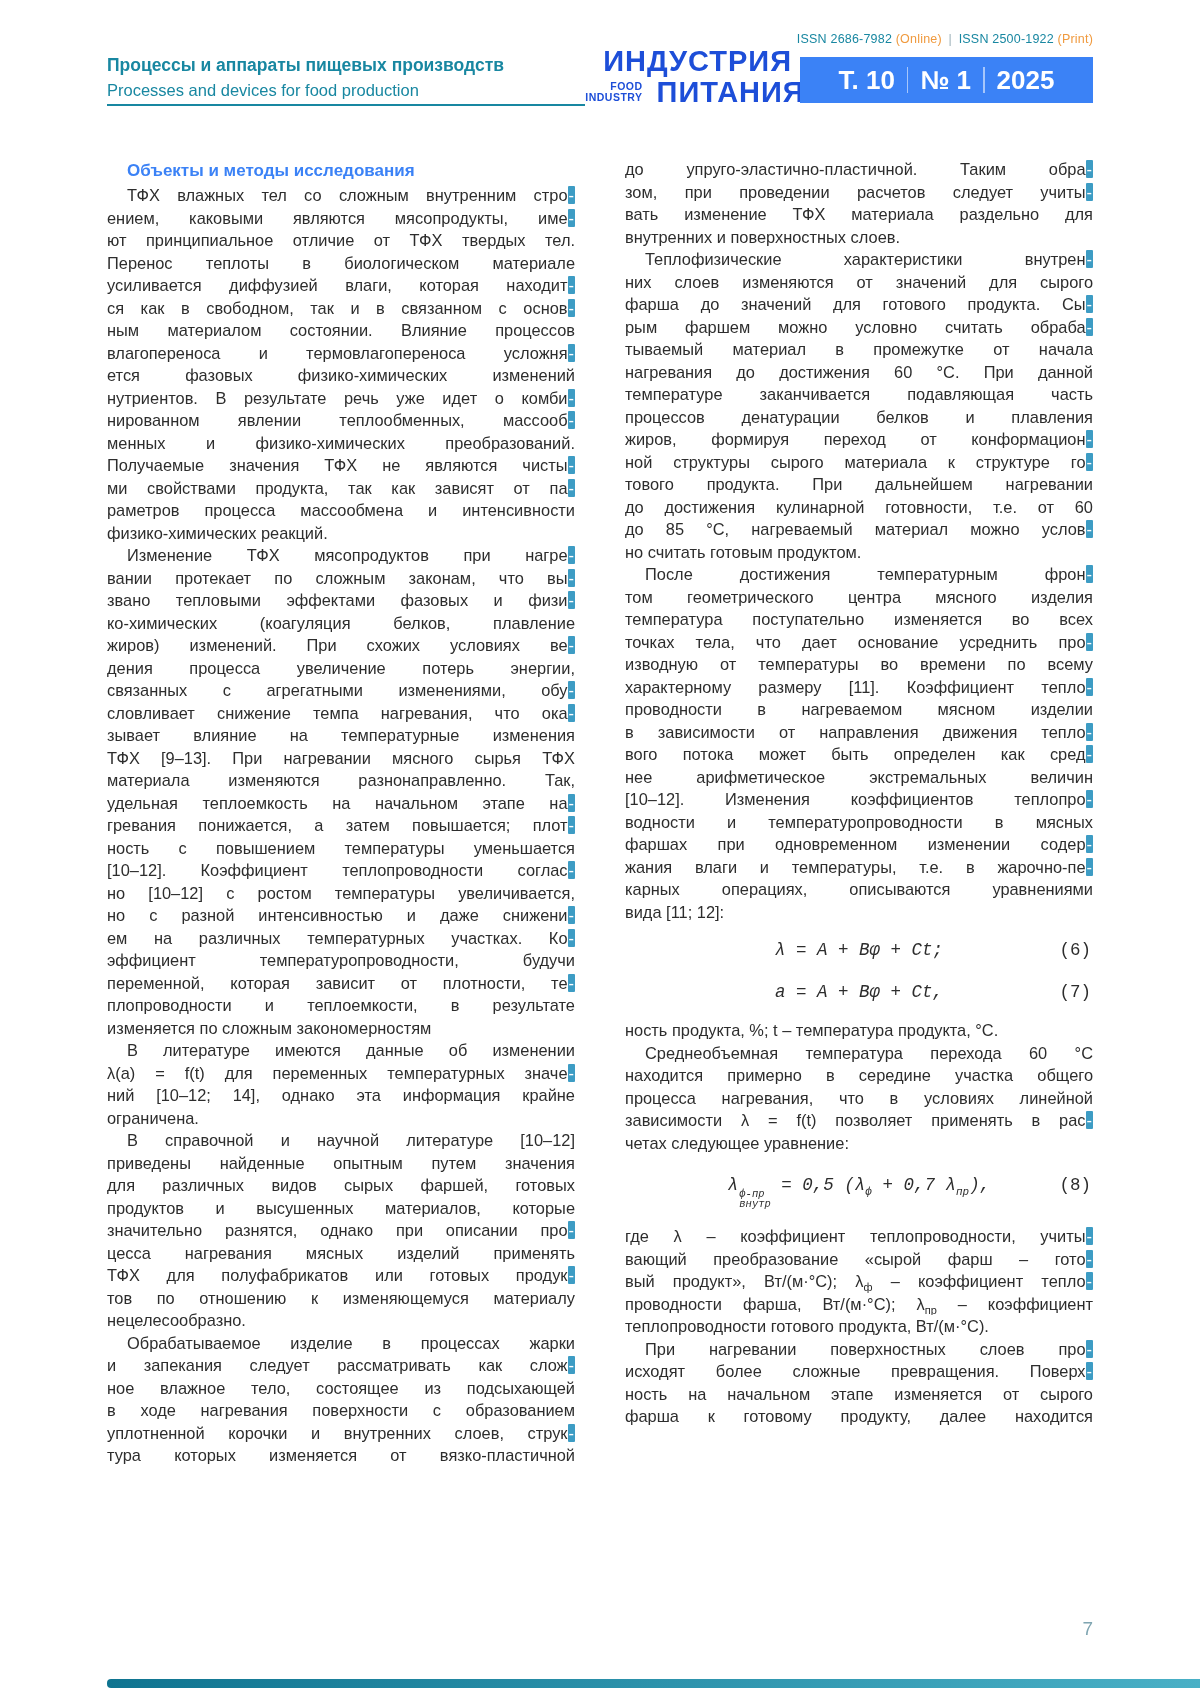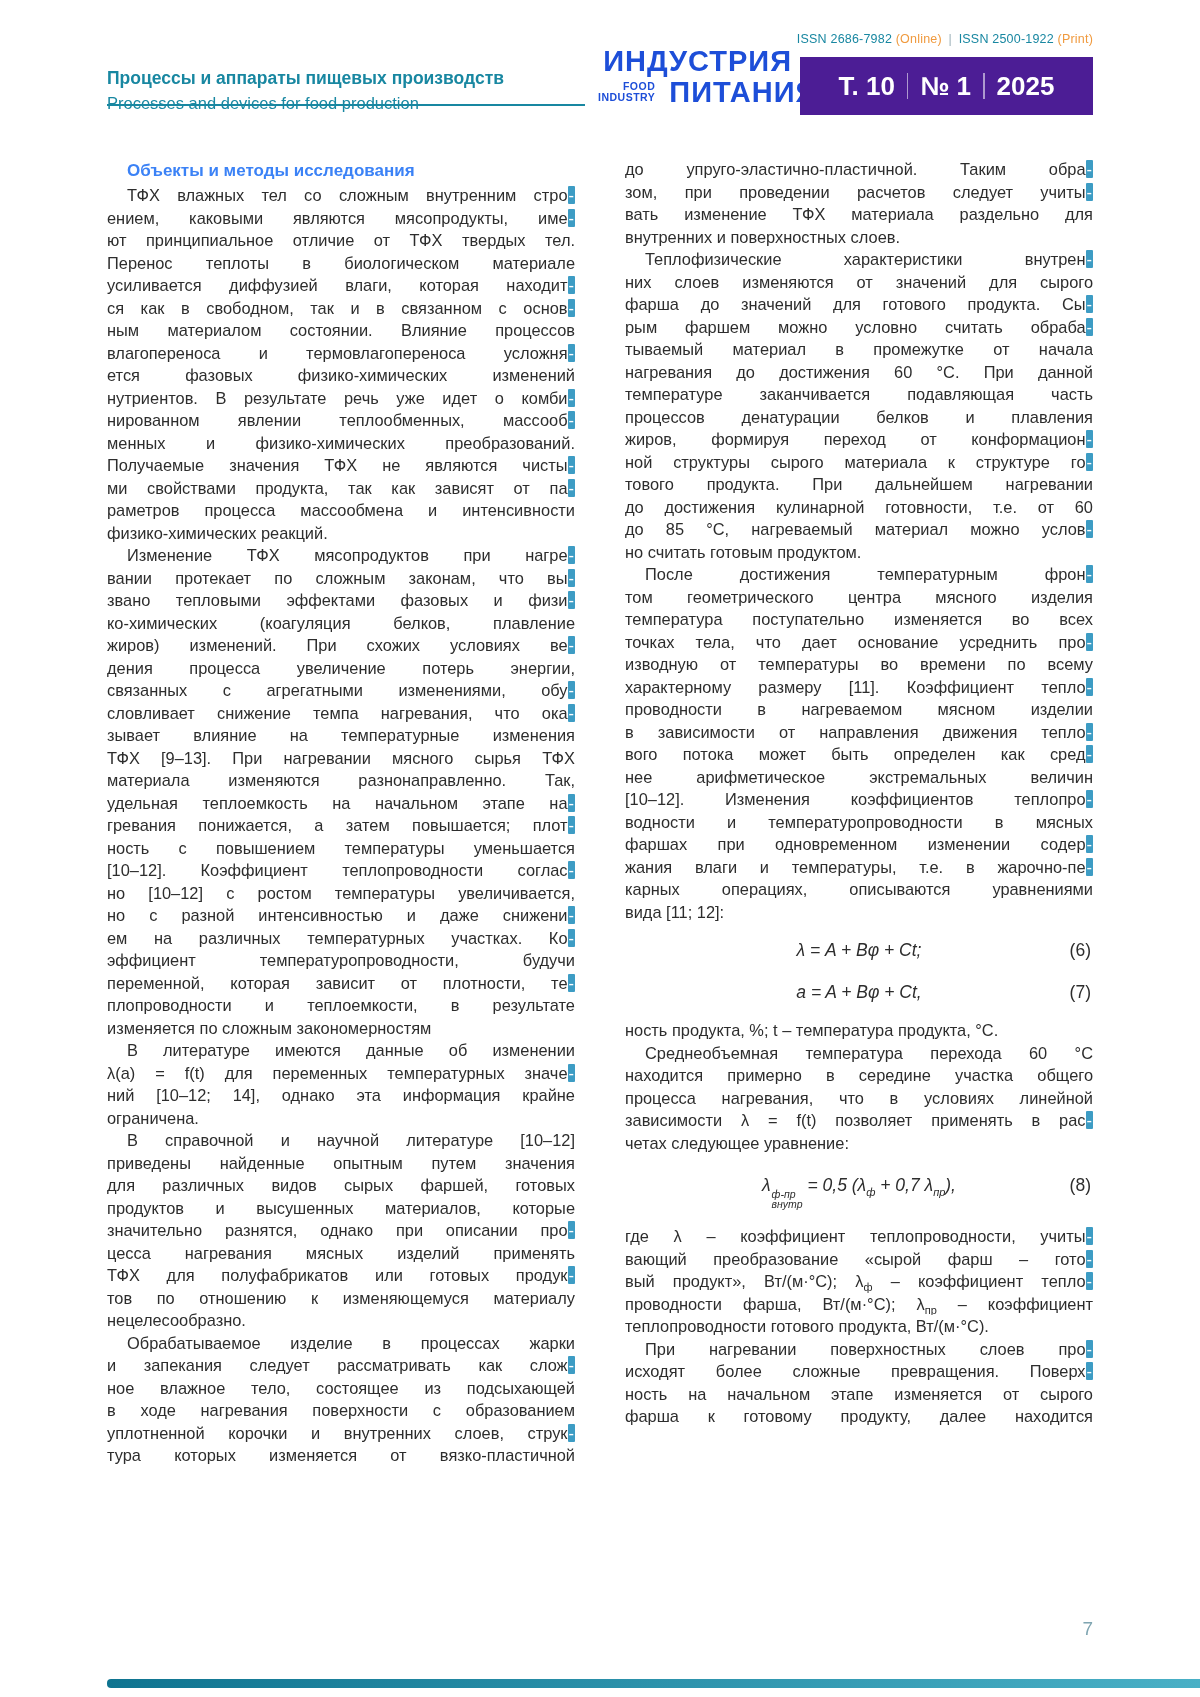--- a/index.html
+++ b/index.html
@@ -8,52 +8,52 @@
     font-family:"Liberation Sans", sans-serif;color:#2d2d2d;overflow:hidden;
   }
   .page{position:absolute;inset:0;}
 
   
   .issn-line{position:absolute;top:32px;right:107px;font-size:12.5px;letter-spacing:.2px;white-space:nowrap;}
   .c-teal{color:#1887a1;}
   .c-orange{color:#f09a3e;}
   .c-sep{color:#9fb3ba;padding:0 3px;}
 
-  .journal-block{position:absolute;top:67px;left:107px;width:478px;}
+  .journal-block{position:absolute;top:54px;left:107px;width:478px;}
   .journal-ru{color:#1887a1;font-weight:bold;font-size:17.5px;line-height:22px;}
   .journal-en{color:#1887a1;font-size:16.5px;line-height:22px;margin-top:3px;}
   .journal-rule{position:absolute;top:104px;left:107px;width:478px;border-top:2px solid #1887a1;}
 
   .logo{position:absolute;top:46px;left:598px;width:194px;color:#1d4ed8;text-align:right;}
   .logo-line1{font-size:29px;font-weight:bold;letter-spacing:1px;line-height:30px;}
-  .logo-line2{display:flex;align-items:center;justify-content:flex-start;gap:7px;margin-top:1px;}
+  .logo-line2{display:flex;align-items:center;justify-content:center;gap:7px;margin-top:1px;}
   .logo-food{font-size:10.5px;font-weight:bold;text-align:right;line-height:11px;letter-spacing:.5px;}
   .logo-vline{width:2px;height:24px;background:#1887a1;}
   .logo-pitaniya{font-size:29px;font-weight:bold;letter-spacing:1px;line-height:30px;}
 
-  .issue-box{position:absolute;top:57px;left:800px;width:293px;height:58px;background:#4c1d95;color:#fff;
+  .issue-box{position:absolute;top:57px;left:800px;width:293px;height:46px;background:#3b82f6;color:#fff;
     display:flex;align-items:center;justify-content:center;font-size:26px;font-weight:bold;}
   .issue-div{width:1.5px;height:26px;background:rgba(255,255,255,.55);margin:0 12px;}
 
   
   .content{position:absolute;top:158px;left:107px;width:986px;display:flex;gap:50px;}
   .col{width:468px;}
   .heading{color:#3b82f6;font-weight:bold;font-size:17px;line-height:26px;height:26px;text-indent:20px;overflow:hidden;}
   .para{margin:0;}
   .line{
     font-size:16.4px;line-height:22.5px;height:22.5px;overflow:hidden;
     text-align:justify;text-align-last:justify;
   }
   .line.last{text-align-last:left;}
   .line.indent{text-indent:20px;}
   .line sub{font-size:11px;}
   .hl{background:#3d9cc4;color:#ffffff;padding:0 1px;border-radius:1px;}
 
   
-  .equation{position:relative;min-height:30px;line-height:30px;margin:12px 0;text-align:center;font-size:17.5px;}
+  .equation{position:relative;min-height:30px;line-height:30px;margin:12px 0;text-align:center;font-size:17.5px;font-family:Liberation Mono, monospace;}
   .equation.tall{margin:16px 0;}
   .formula{font-style:italic;}
   .formula sub{font-size:11px;}
   .eqnum{position:absolute;right:2px;top:0;font-style:normal;}
   .stack{display:inline-flex;flex-direction:column;vertical-align:-7px;line-height:10px;font-size:10.5px;margin-left:1px;text-align:left;}
   .stack span{display:block;}
 
   
   .page-number{position:absolute;top:1618px;right:107px;font-size:19px;color:#7fa5b1;}
   .footer-bar{position:absolute;top:1679px;left:107px;right:0;height:9px;border-radius:4px 0 0 4px;

